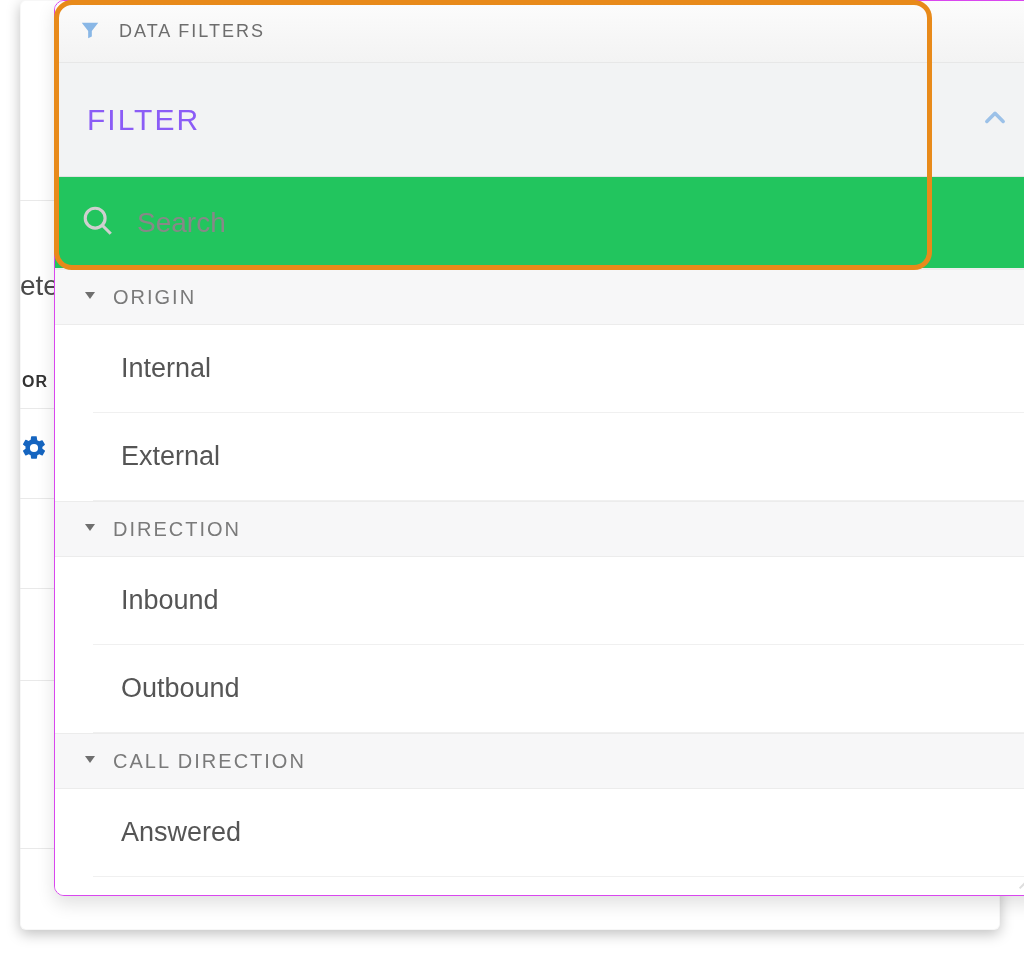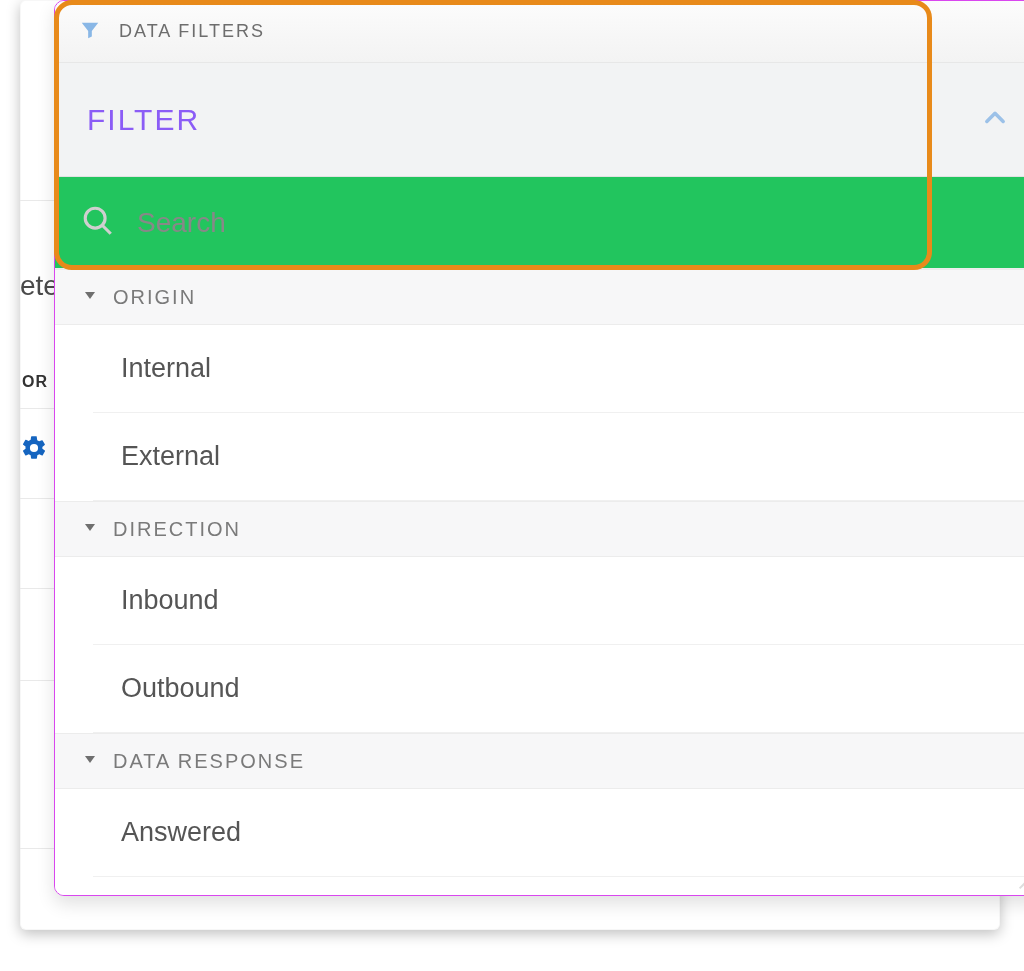--- a/index.html
+++ b/index.html
@@ -295,21 +295,21 @@
       <div class="option-row">
         <span class="opt-label">Outbound</span>
       </div>
 
       <div class="group-header">
         <span class="tri-down">
           <svg width="14" height="14" viewBox="0 0 14 14" fill="currentColor">
               <polygon points="2,4 12,4 7,11"></polygon>
             </svg>
         </span>
-        <span class="gh-label">DATA RESPONSE</span>
+        <span class="gh-label">CALL DIRECTION</span>
       </div>
       <div class="option-row">
         <span class="opt-label">Answered</span>
       </div>
 
       <div style="height:18px; background:#fff;"></div>
       <div class="resize-handle"></div>
     </div>
 
   </div>

